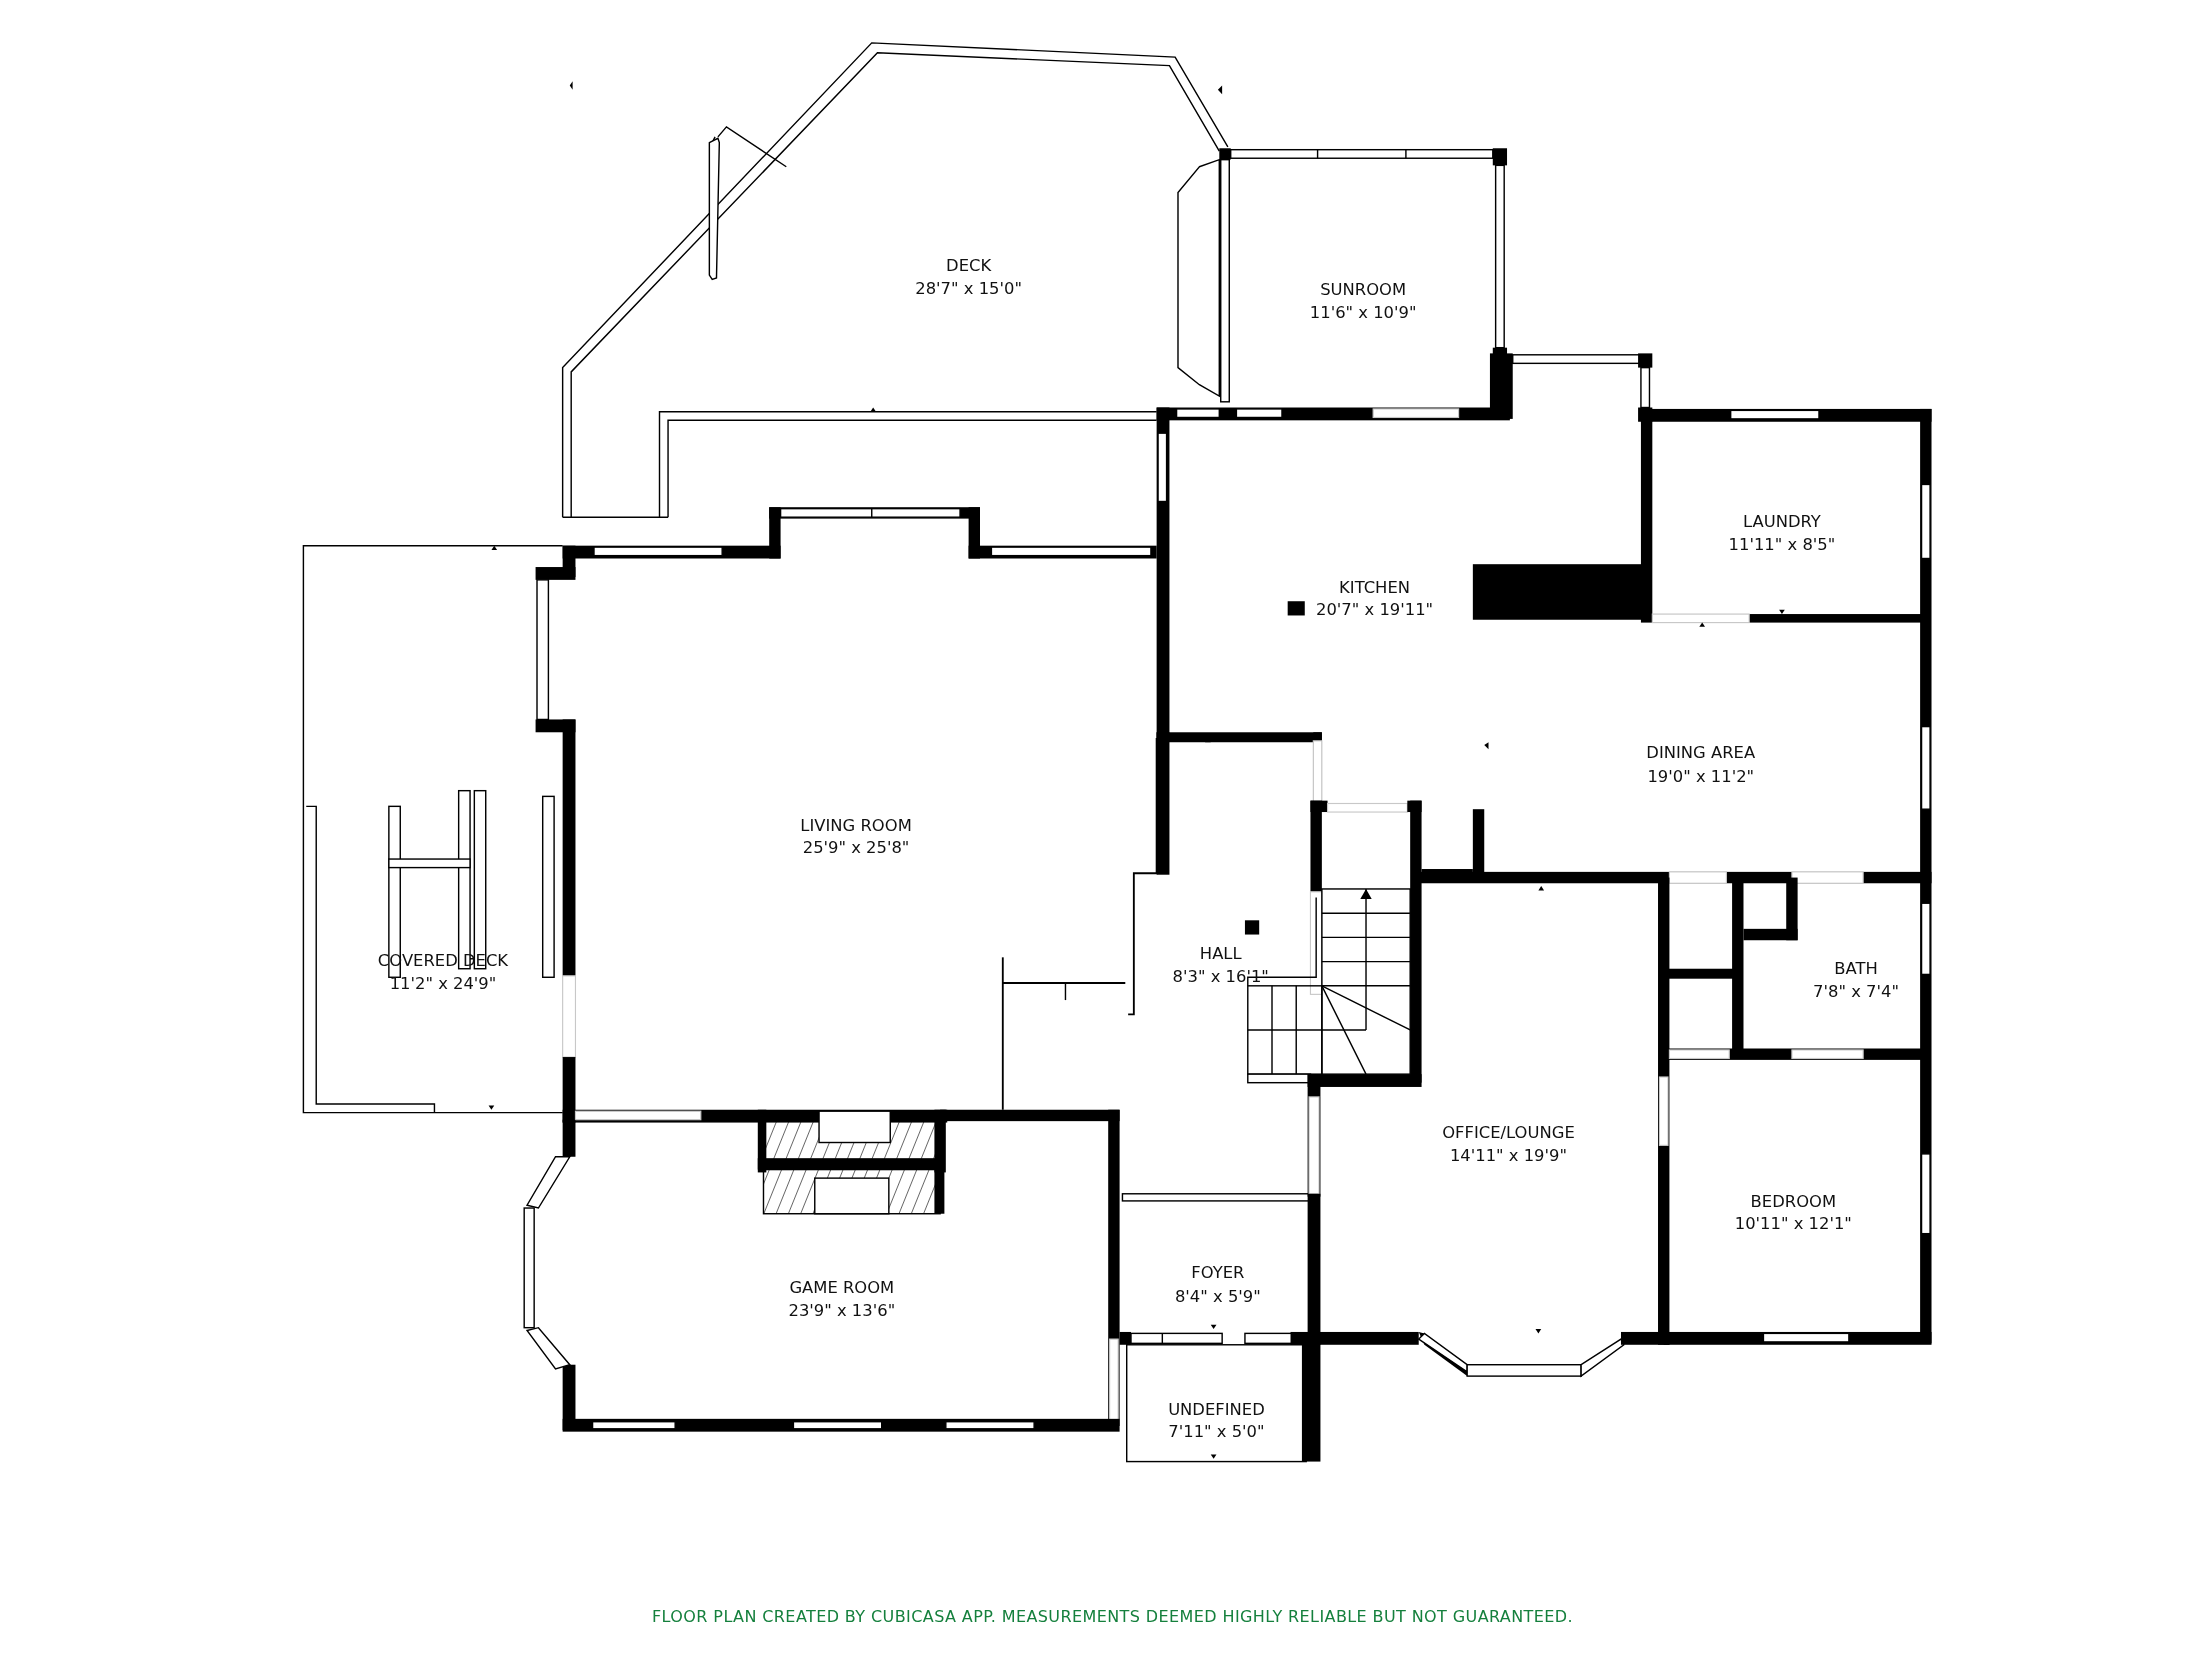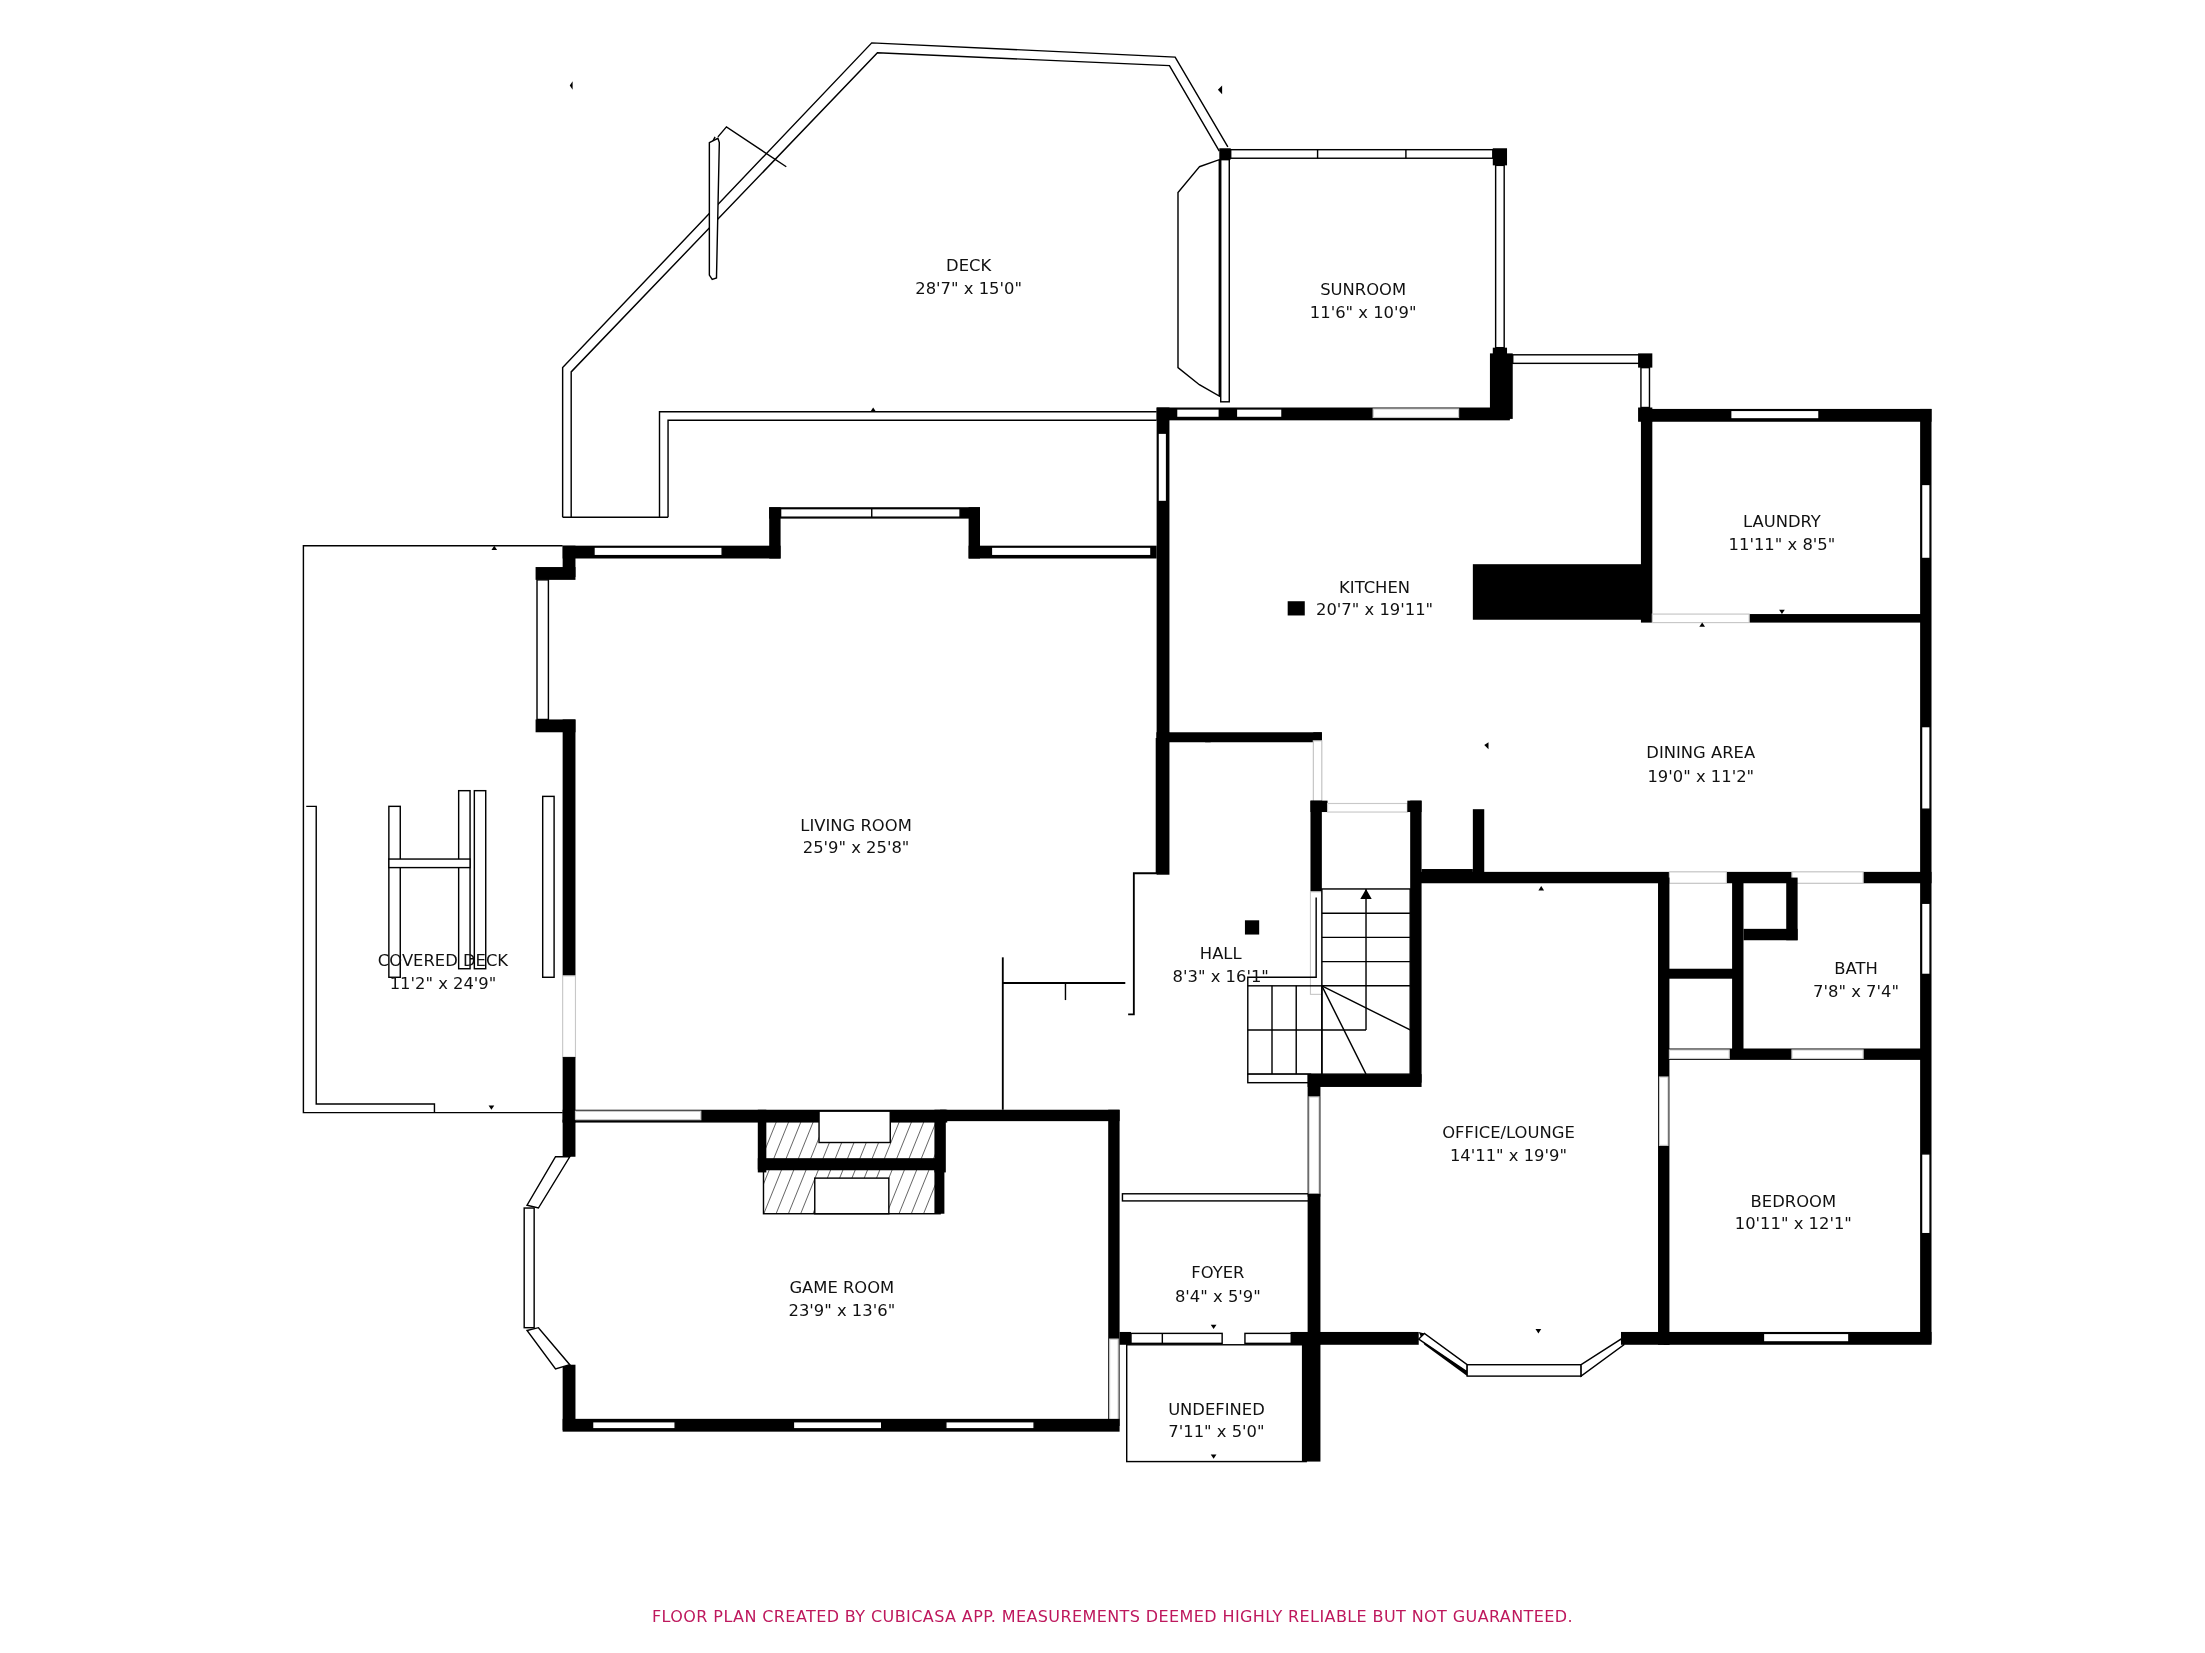--- a/index.html
+++ b/index.html
@@ -9,21 +9,21 @@
     font-family: "DejaVu Sans", "Liberation Sans", sans-serif;
     font-size: 11.5px;
     fill: #111111;
     text-anchor: middle;
   }
   .footer {
     position: absolute; left: 0; right: 0; top: 1607px;
     text-align: center;
     font-family: "DejaVu Sans", "Liberation Sans", sans-serif;
     font-size: 16px; letter-spacing: 0.4px;
-    color: #be185d;
+    color: #15803d;
     margin-left: 20px;
   }
   .wall { fill: #000; }
   .thin { fill: none; stroke: #000; stroke-width: 1; }
   .thin2 { fill: none; stroke: #000; stroke-width: 1.3; }
   .win { fill: #fff; stroke: #000; stroke-width: 1; }
   .door { fill: #fff; stroke: #c8c8c8; stroke-width: 0.8; }
   .hatch { fill: url(#hatchPat); stroke: #000; stroke-width: 1; }
   .marker { fill: #000; }
 </style>

